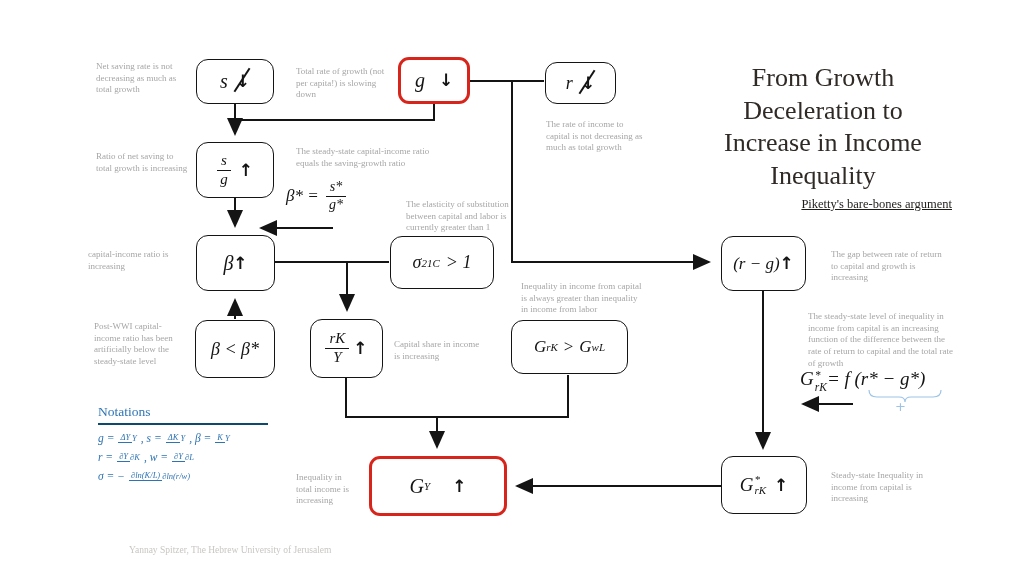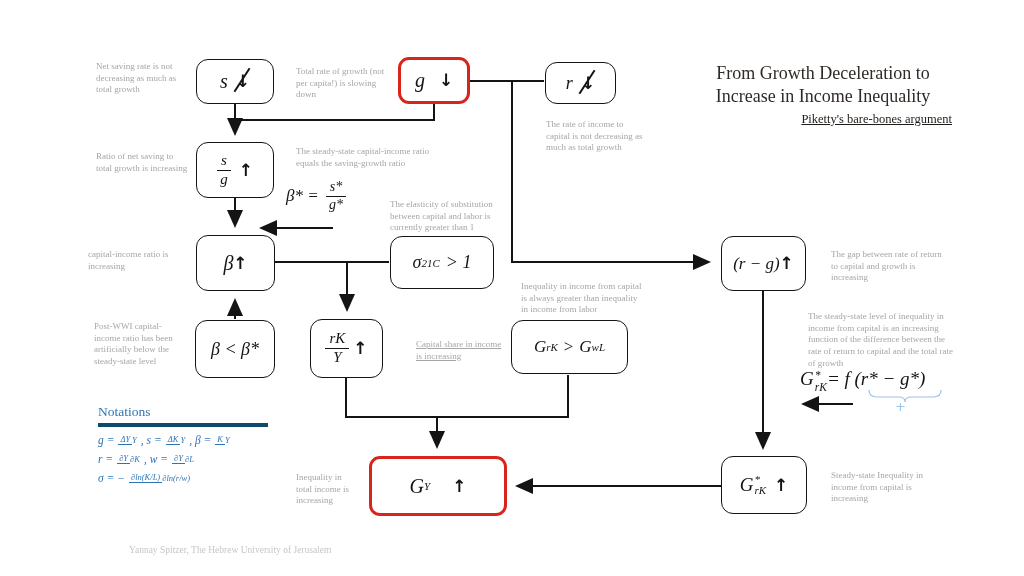--- a/index.html
+++ b/index.html
@@ -38,37 +38,37 @@
   .gap22 { display:inline-block; width:22px; }
 
   
   .ann {
     position:absolute; font-size:9px; line-height:1.3; color:#a6a6a6;
   }
   .ann.r { text-align:left; }
 
   
   .title-block { position:absolute; left:690px; top:62px; width:266px; }
-  .title-main { font-size:18px; line-height:1.25; color:#2f2a26; text-align:center; }
+  .title-main { font-size:26px; line-height:1.25; color:#2f2a26; text-align:center; }
   .title-sub { font-size:12.5px; color:#1f1c1a; text-align:right; margin-top:5px; padding-right:4px;text-decoration:underline; }
 
   
   .math { position:absolute; font-style:italic; color:#141414; }
   #f-beta-star { left:286px; top:180px; font-size:17px; display:flex; align-items:center; gap:7px; }
   #f-beta-star .frac { font-size:14px; }
   #f-grk { left:800px; top:368px; font-size:19px; display:flex; align-items:flex-start; }
   #f-grk .supsub { font-size:11.5px; margin-top:2px; }
   .plus-sign {
     position:absolute; left:895px; top:399px; color:#9dc3e6; font-size:13px; font-style:normal;
     font-family:"DejaVu Sans", sans-serif;
   }
 
   
   .notations { position:absolute; left:98px; top:404px; color:#2e74b5; width:190px; }
-  .not-header { font-size:13.5px; border-bottom:4px solid #0c4a6e; padding-bottom:3px; width:170px; }
+  .not-header { font-size:13.5px; border-bottom:2px solid #0c4a6e; padding-bottom:3px; width:170px; }
   .not-line { margin-top:7px; font-size:11.5px; font-style:italic; display:flex; align-items:center; gap:4px; }
   .nfrac { display:inline-flex; align-items:center; line-height:1.05; font-size:8.5px; font-style:italic; }
   .nfrac .num { border-bottom:1px solid #2e74b5; padding:0 2px 1px; }
   .nfrac .den { padding-top:1px; }
 
   .footer { position:absolute; left:97px; top:545px; font-size:9.5px; color:#c9c6c3;margin-left:32px; }
 </style>
 </head>
 <body>
 
@@ -208,24 +208,24 @@
     </span>
     <span> = f (r* − g*)</span>
   </div>
   <div class="plus-sign">+</div>
 
   <div class="ann r" style="left:96px; top:61px; width:92px;">Net saving rate is not decreasing as much as total growth</div>
   <div class="ann r" style="left:296px; top:66px; width:96px;">Total rate of growth (not per capita!) is slowing down</div>
   <div class="ann" style="left:546px; top:119px; width:102px;">The rate of income to capital is not decreasing as much as total growth</div>
   <div class="ann r" style="left:96px; top:151px; width:92px;">Ratio of net saving to total growth is increasing</div>
   <div class="ann" style="left:296px; top:146px; width:142px;">The steady-state capital-income ratio equals the saving-growth ratio</div>
-  <div class="ann" style="left:390px; top:199px; width:115px;">The elasticity of substitution between capital and labor is currently greater than 1</div>
+  <div class="ann" style="left:406px; top:199px; width:115px;">The elasticity of substitution between capital and labor is currently greater than 1</div>
   <div class="ann r" style="left:88px; top:249px; width:100px;">capital-income ratio is increasing</div>
   <div class="ann r" style="left:94px; top:321px; width:94px;">Post-WWI capital-income ratio has been artificially below the steady-state level</div>
-  <div class="ann" style="left:416px; top:339px; width:92px;text-decoration:underline;">Capital share in income is increasing</div>
+  <div class="ann" style="left:394px; top:339px; width:92px;">Capital share in income is increasing</div>
   <div class="ann" style="left:521px; top:281px; width:124px;">Inequality in income from capital is always greater than inequality in income from labor</div>
   <div class="ann" style="left:831px; top:249px; width:118px;">The gap between rate of return to capital and growth is increasing</div>
   <div class="ann" style="left:808px; top:311px; width:145px;">The steady-state  level of inequality in income from capital is an increasing function of the difference between the rate of return to capital and the total rate of growth</div>
   <div class="ann" style="left:831px; top:470px; width:115px;">Steady-state Inequality in income from capital is increasing</div>
   <div class="ann r" style="left:296px; top:472px; width:62px;">Inequality in total income is increasing</div>
 
   <div class="notations">
     <div class="not-header">Notations</div>
     <div class="not-line">
       <span>g  =</span>

